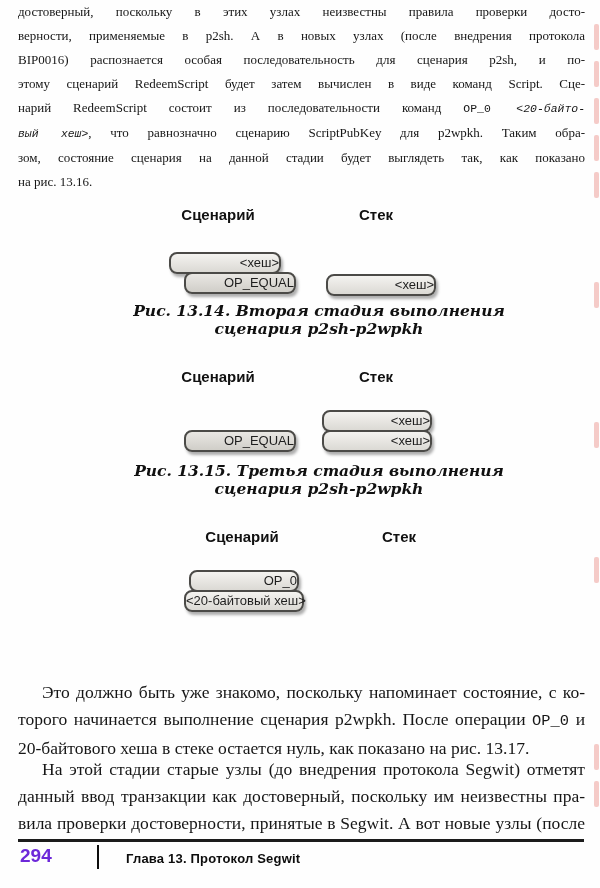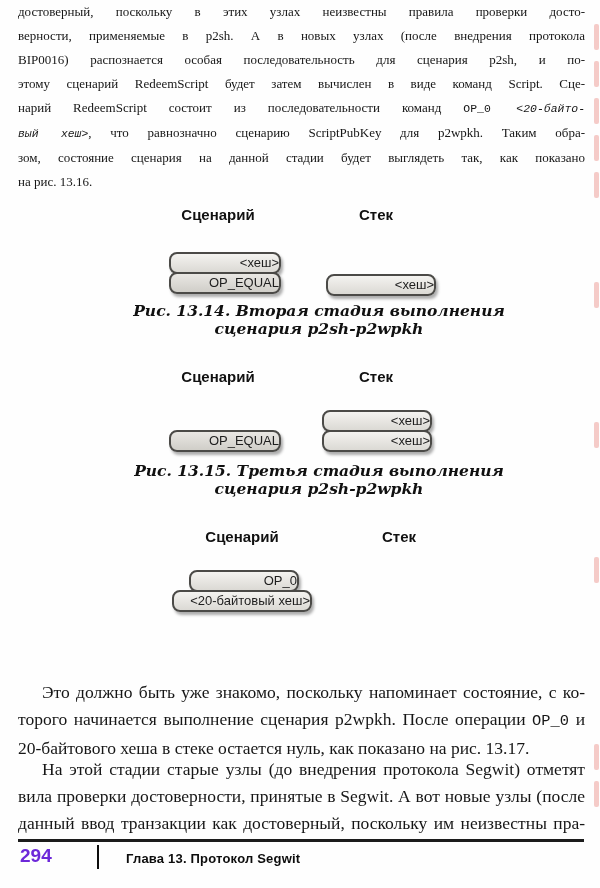--- a/index.html
+++ b/index.html
@@ -29,32 +29,32 @@
   #fig1 .c1,#fig2 .c1{left:218px;} #fig1 .c2,#fig2 .c2{left:376px;}
   #fig3 .c1{left:242px;} #fig3 .c2{left:399px;}
   .obox{
     position:absolute;box-sizing:border-box;height:22px;
     border:2px solid #4b4a47;border-radius:8px;
     background:linear-gradient(#f4f3f0,#dbd9d4);
     box-shadow:2px 3px 3px rgba(0,0,0,0.32);
     font-family:"Liberation Sans",sans-serif;font-size:13px;color:#1e1e1e;
     text-align:right;line-height:18px;white-space:nowrap;
   }
-  .obox.dark{background:linear-gradient(#e9e7e3,#d0cec8);}
+  .obox.dark{background:linear-gradient(#e9e7e3,#d0cec8);margin-left:15px;}
   
   #fig1 .s1{left:169px;top:46px;width:112px;}
   #fig1 .s2{left:169px;top:66px;width:112px;}
   #fig1 .k1{left:326px;top:68px;width:110px;}
   
   #fig2 .s1{left:169px;top:62px;width:112px;}
   #fig2 .k1{left:322px;top:42px;width:110px;}
   #fig2 .k2{left:322px;top:62px;width:110px;}
   
   #fig3 .s1{left:189px;top:42px;width:110px;}
-  #fig3 .s2{left:172px;top:62px;width:140px;}
+  #fig3 .s2{left:184px;top:62px;width:120px;}
   .caption{
     position:absolute;left:0;width:600px;text-align:center;
     font-family:"DejaVu Serif",serif;font-style:italic;font-weight:700;
     font-size:15.5px;line-height:17.5px;color:#101010;padding-left:19px;
   }
   #fig1 .caption{top:96px;} #fig2 .caption{top:94px;} #fig3 .caption{top:97px;}
   
   .footer-rule{position:absolute;left:18px;top:839px;width:566px;height:3px;background:#1c1c1c;}
   .page-number{
     position:absolute;left:20px;top:845px;
@@ -116,22 +116,22 @@
     <div class="obox s2">&lt;20-байтовый хеш&gt;</div>
   </div>
 
   <div id="p2" class="para">
       <div class="line indent"><span>Это должно быть уже знакомо, поскольку напоминает состояние, с ко-</span></div>
       <div class="line"><span>торого начинается выполнение сценария p2wpkh. После операции </span><span class="mono">OP_0</span><span> и</span></div>
       <div class="line last"><span>20-байтового хеша в стеке остается нуль, как показано на рис. 13.17.</span></div>
     </div>
   <div id="p3" class="para">
       <div class="line indent"><span>На этой стадии старые узлы (до внедрения протокола Segwit) отметят</span></div>
+      <div class="line"><span>данный ввод транзакции как достоверный, поскольку им неизвестны пра-</span></div>
       <div class="line"><span>вила проверки достоверности, принятые в Segwit. А вот новые узлы (после</span></div>
-      <div class="line"><span>данный ввод транзакции как достоверный, поскольку им неизвестны пра-</span></div>
     </div>
 
   <div class="footer-rule"></div>
   <div class="page-number">294</div>
   <div class="footer-divider"></div>
   <div class="footer-chapter">Глава 13. Протокол Segwit</div>
 
   <div class="edge-mark" style="top: 24px; background: rgb(224, 86, 75);"></div>
   <div class="edge-mark" style="top: 61px; background: rgb(224, 86, 75);"></div>
   <div class="edge-mark" style="top: 98px; background: rgb(224, 86, 75);"></div>

